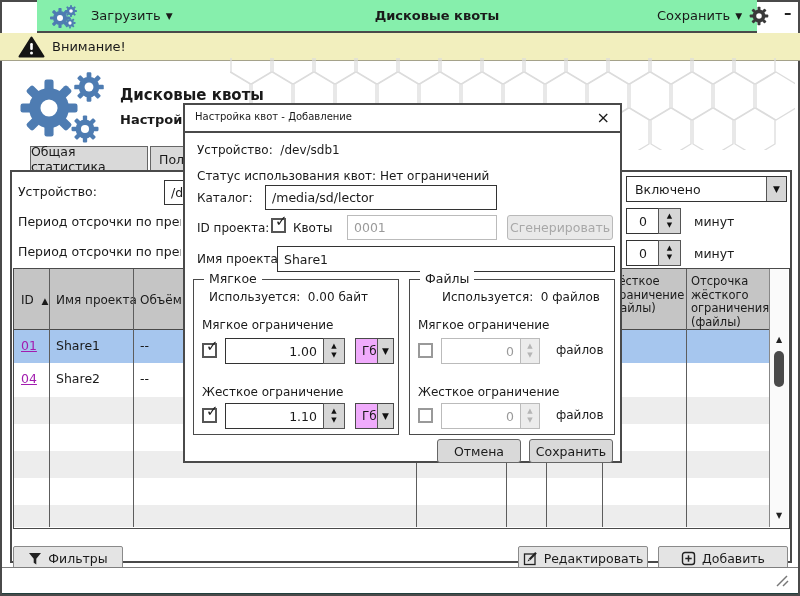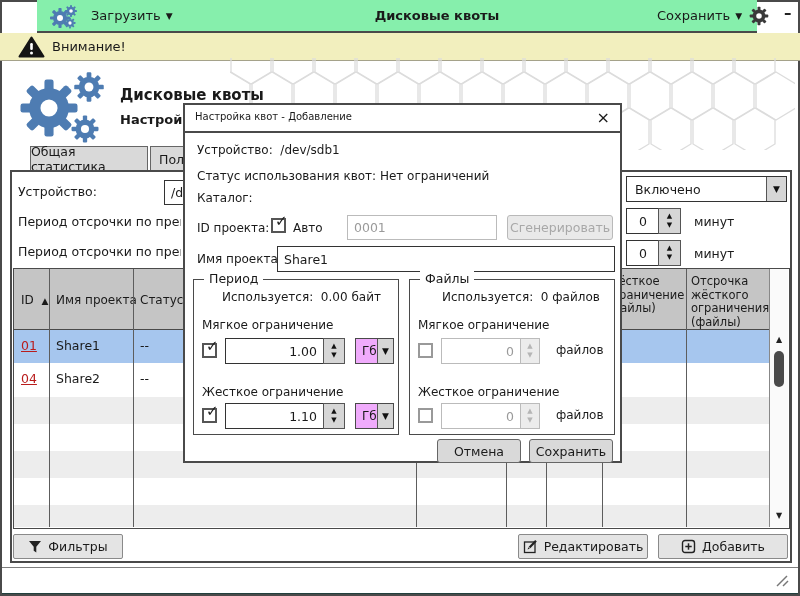--- a/index.html
+++ b/index.html
@@ -29,27 +29,27 @@
   .spinbtn.dis span{color:#b5b5b5;}
   .ddbtn{background:#d6d6d6;border-left:1.5px solid #555;display:flex;align-items:center;justify-content:center;
          font-size:9px;color:#111;cursor:pointer;box-sizing:border-box;}
   .table{left:13px;top:268px;width:777px;height:261px;border:1.5px solid #4a4a4a;box-sizing:border-box;background:#fff;overflow:hidden;}
   .thead{left:0;top:0;width:755px;height:61px;background:#c5c5c5;border-bottom:1.5px solid #4a4a4a;box-sizing:border-box;}
   .hcell{font-size:12px;font-weight:normal;}
   .hwrap{font-size:11.5px;line-height:13.5px;}
   .vline{top:0;width:1.3px;height:258px;background:#5d5d5d;}
   .row{left:0;width:755px;height:33px;}
   .cell{top:8px;font-size:12.5px;}
-  .idlink{color:#b91c1c;text-decoration:underline;cursor:pointer;}
+  .idlink{color:#a21caf;text-decoration:underline;cursor:pointer;}
   .stripe{left:0;width:755px;background:#ededed;}
   .sbar{left:755px;top:0;width:19px;height:258px;background:#fafafa;border-left:1px solid #888;box-sizing:border-box;}
   .sarrow{left:0;width:18px;text-align:center;font-size:8px;color:#222;cursor:pointer;}
   .sthumb{left:4px;width:10px;height:36px;background:#4a4a4a;border-radius:5px;cursor:grab;}
   .btn{height:25px;background:#e4e4e4;border:1.5px solid #8a8a8a;border-radius:2px;box-sizing:border-box;
-       display:flex;align-items:center;justify-content:center;gap:6px;font-size:12.5px;cursor:pointer;}
+       display:flex;align-items:center;justify-content:center;gap:6px;font-size:12.5px;cursor:pointer;margin-top:12px;}
   .statusbar{left:2px;top:567px;width:796px;height:25px;border-top:1.5px solid #7e7e7e;background:#fff;}
   .dialog{left:183px;top:103px;width:439px;height:360px;background:#fff;border:2px solid #4a4a4a;
           box-sizing:border-box;z-index:10;}
   .dtitlebar{left:0;top:0;width:435px;height:28px;border-bottom:2px solid #4a4a4a;box-sizing:border-box;background:#fff;}
   .dlabel{font-size:12px;white-space:nowrap;}
   .dbtn{background:#d9d9d9;border:1.5px solid #666;border-radius:3px;box-sizing:border-box;
         display:flex;align-items:center;justify-content:center;gap:5px;font-size:12.5px;cursor:pointer;}
   .dbtn.dis{background:#e9e9e9;border-color:#b9b9b9;color:#a8a8a8;cursor:default;}
   .fieldset{border:1.5px solid #4a4a4a;box-sizing:border-box;}
   .legend{top:-9px;background:#fff;padding:0 5px;font-size:12.5px;}
@@ -181,21 +181,21 @@
   </div>
   <div class="abs flabel" style="left:694px;top:246px">минут</div>
 
   <div class="abs table">
     <div class="abs thead">
       <span class="abs hcell" style="left:7px;top:24px">
         <span>ID</span>
         <span style="font-size:9px;margin-left:4px">▲</span>
       </span>
       <span class="abs hcell" style="left:42px;top:24px">Имя проекта</span>
-      <span class="abs hcell" style="left:126px;top:24px">Статус</span>
+      <span class="abs hcell" style="left:126px;top:24px">Объём</span>
       <span class="abs hwrap" style="left:592px;top:6px;width:78px">Жёсткое ограничение (файлы)</span>
       <span class="abs hwrap" style="left:677px;top:6px;width:74px">Отсрочка жёсткого ограничения (файлы)</span>
     </div>
 
     <div class="abs row" style="top:61px;background:#a6c6ee">
       <span class="abs cell idlink" style="left:7px">01</span>
       <span class="abs cell" style="left:42px">Share1</span>
       <span class="abs cell" style="left:126px">--</span>
     </div>
     <div class="abs row" style="top:94px;background:#fff">
@@ -262,41 +262,44 @@
     <div class="abs dlabel" style="left:12px;top:38px">
       <span>Устройство:</span>&nbsp;
       <span>/dev/sdb1</span>
     </div>
     <div class="abs dlabel" style="left:12px;top:64px">
       <span>Статус использования квот:</span>
       <span>Нет ограничений</span>
     </div>
 
     <div class="abs dlabel" style="left:12px;top:86px">Каталог:</div>
+    <div class="abs tinput" style="left:80px;top:80px;width:232px;height:25px">
+      <span>/media/sd/lector</span>
+    </div>
 
     <div class="abs dlabel" style="left:12px;top:116px">ID проекта:</div>
     <div class="abs cb" style="left:86px;top:113px">
       <span class="check">✓</span>
     </div>
-    <div class="abs dlabel" style="left:108px;top:116px">Авто</div>
+    <div class="abs dlabel" style="left:108px;top:116px">Квоты</div>
     <div class="abs tinput dis-in" style="left:162px;top:110px;width:150px;height:25px">
       <span>0001</span>
     </div>
     <div class="abs dbtn dis" style="left:322px;top:110px;width:106px;height:25px">
       <span>Сгенерировать</span>
     </div>
 
     <div class="abs dlabel" style="left:12px;top:147px">Имя проекта:</div>
     <div class="abs tinput" style="left:92px;top:141px;width:338px;height:26px">
       <span>Share1</span>
     </div>
 
     <div class="abs fieldset" style="left:8px;top:174px;width:206px;height:156px">
-      <span class="abs legend" style="left:10px">Период</span>
-      <div class="abs dlabel" style="left:28px;top:10px">
+      <span class="abs legend" style="left:10px">Мягкое</span>
+      <div class="abs dlabel" style="left:15px;top:10px">
         <span>Используется:</span>&nbsp;
         <span>0.00 байт</span>
       </div>
       <div class="abs dlabel" style="left:8px;top:38px">Мягкое ограничение</div>
       <div class="abs cb" style="left:8px;top:63px">
         <span class="check">✓</span>
       </div>
       <div class="abs tinput num" style="left:31px;top:58px;width:99px;height:26px">
         <span>1.00</span>
       </div>

